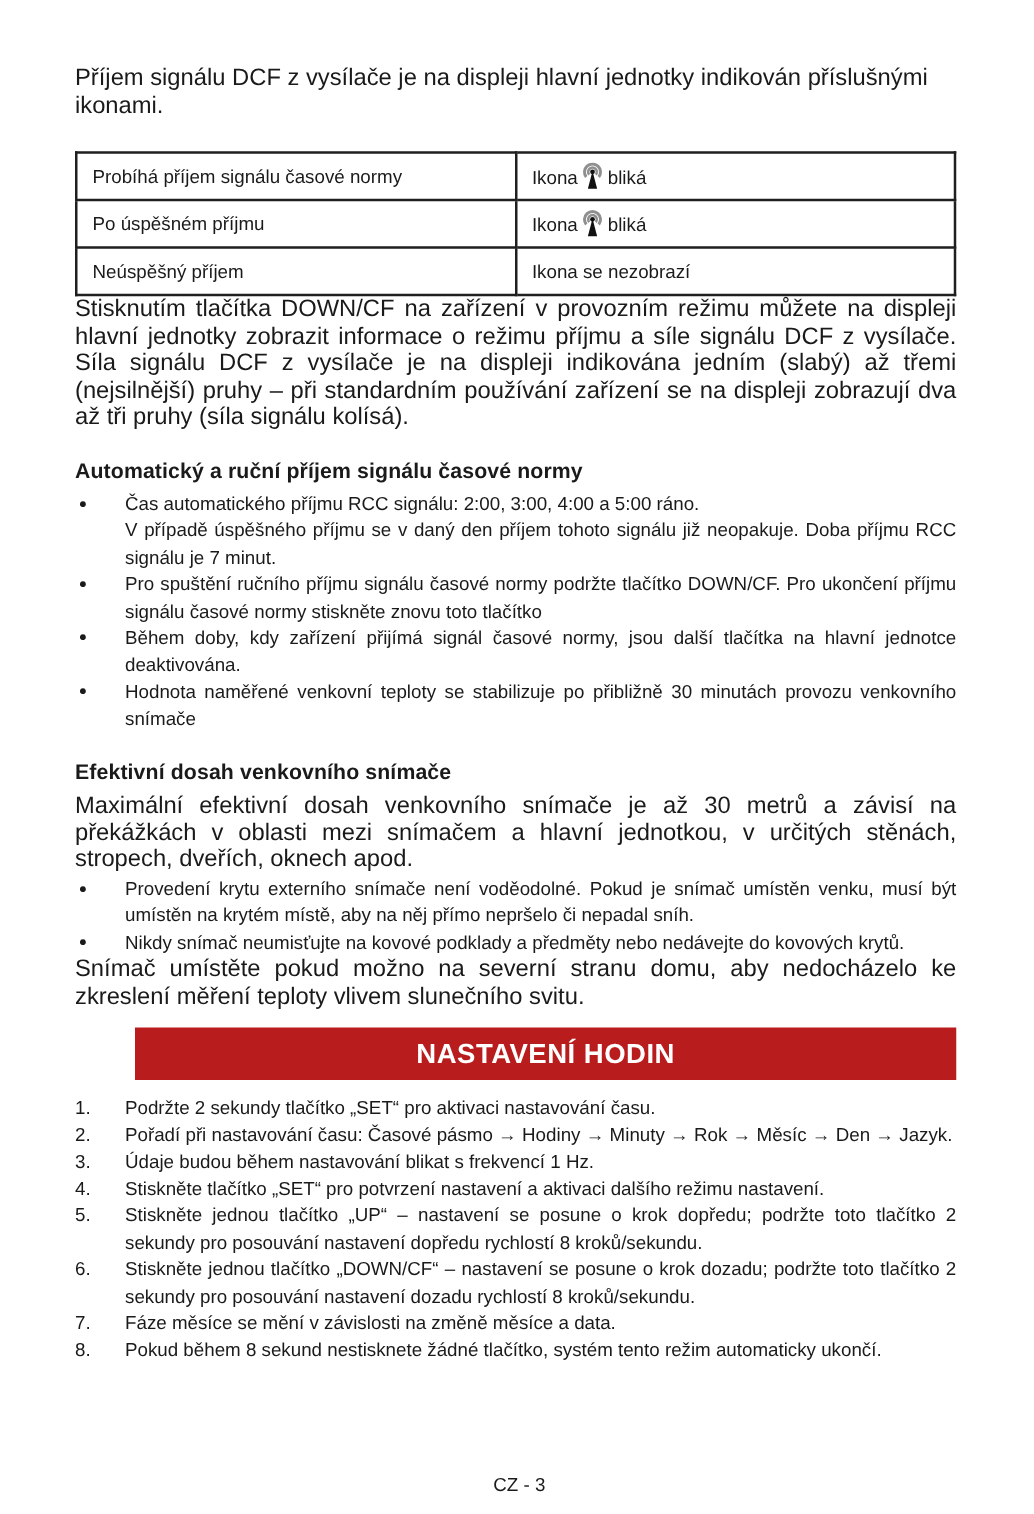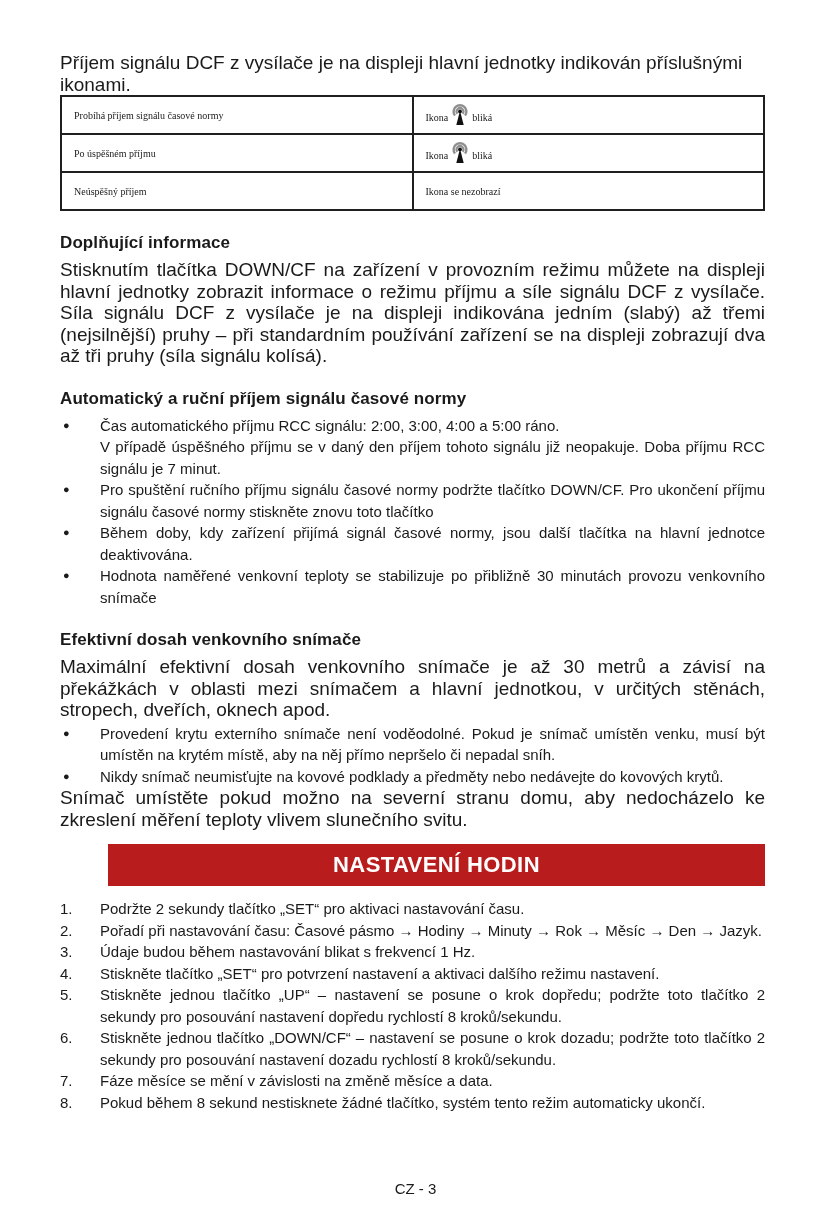--- a/index.html
+++ b/index.html
@@ -27,22 +27,22 @@
   }
   .intro {
     text-align: left;
   }
 
   
   table.icon-table {
     width: 100%;
     border-collapse: collapse;
     table-layout: fixed;
-    font-size: 10px;
-    font-family: Liberation Serif, serif;
+    margin-top: 26px;
+    font-size: 15px;
   }
   table.icon-table td {
     border: 2px solid #1f1f1f;
     height: 36px;
     padding: 0 12px;
     vertical-align: middle;
   }
   td.cond-cell { width: 50%; text-align: left; }
   td.result-cell { width: 50%; text-align: left; }
   .antenna-svg { vertical-align: -5px; margin: 0 3px; }
@@ -143,21 +143,20 @@
           </svg><span>bliká</span>
         </td>
       </tr>
       <tr>
         <td class="cond-cell">Neúspěšný příjem</td>
         <td class="result-cell">Ikona se nezobrazí</td>
       </tr>
     </tbody>
   </table>
 
-  <h2 class="sec-heading">Doplňující informace</h2>
   <p class="body-text">Stisknutím tlačítka DOWN/CF na zařízení v provozním režimu můžete na displeji hlavní jednotky zobrazit informace o režimu příjmu a síle signálu DCF z vysílače. Síla signálu DCF z vysílače je na displeji indikována jedním (slabý) až třemi (nejsilnější) pruhy – při standardním používání zařízení se na displeji zobrazují dva až tři pruhy (síla signálu kolísá).</p>
 
   <h2 class="sec-heading">Automatický a ruční příjem signálu časové normy</h2>
   <div class="blist">
     <div class="b-item">
       <span class="b-marker">●</span>
       <span class="b-text">Čas automatického příjmu RCC signálu: 2:00, 3:00, 4:00 a 5:00 ráno.
 V případě úspěšného příjmu se v daný den příjem tohoto signálu již neopakuje. Doba příjmu RCC signálu je 7 minut.</span>
     </div>
     <div class="b-item">

